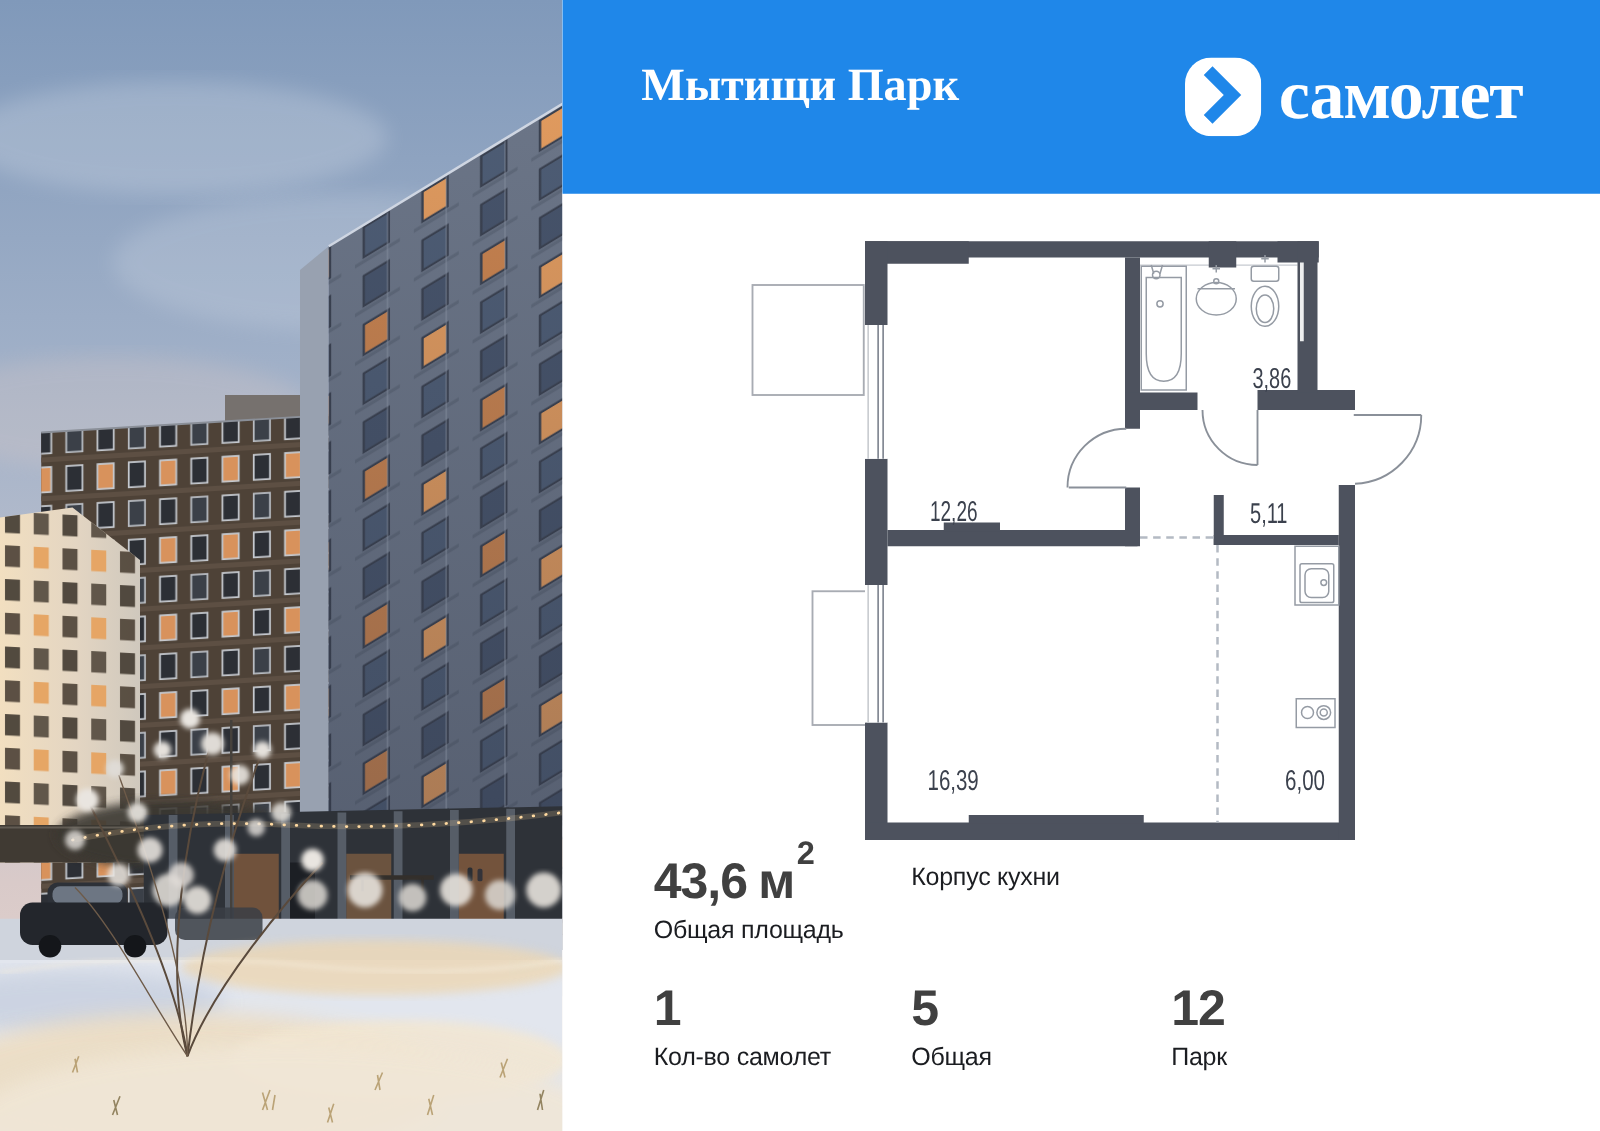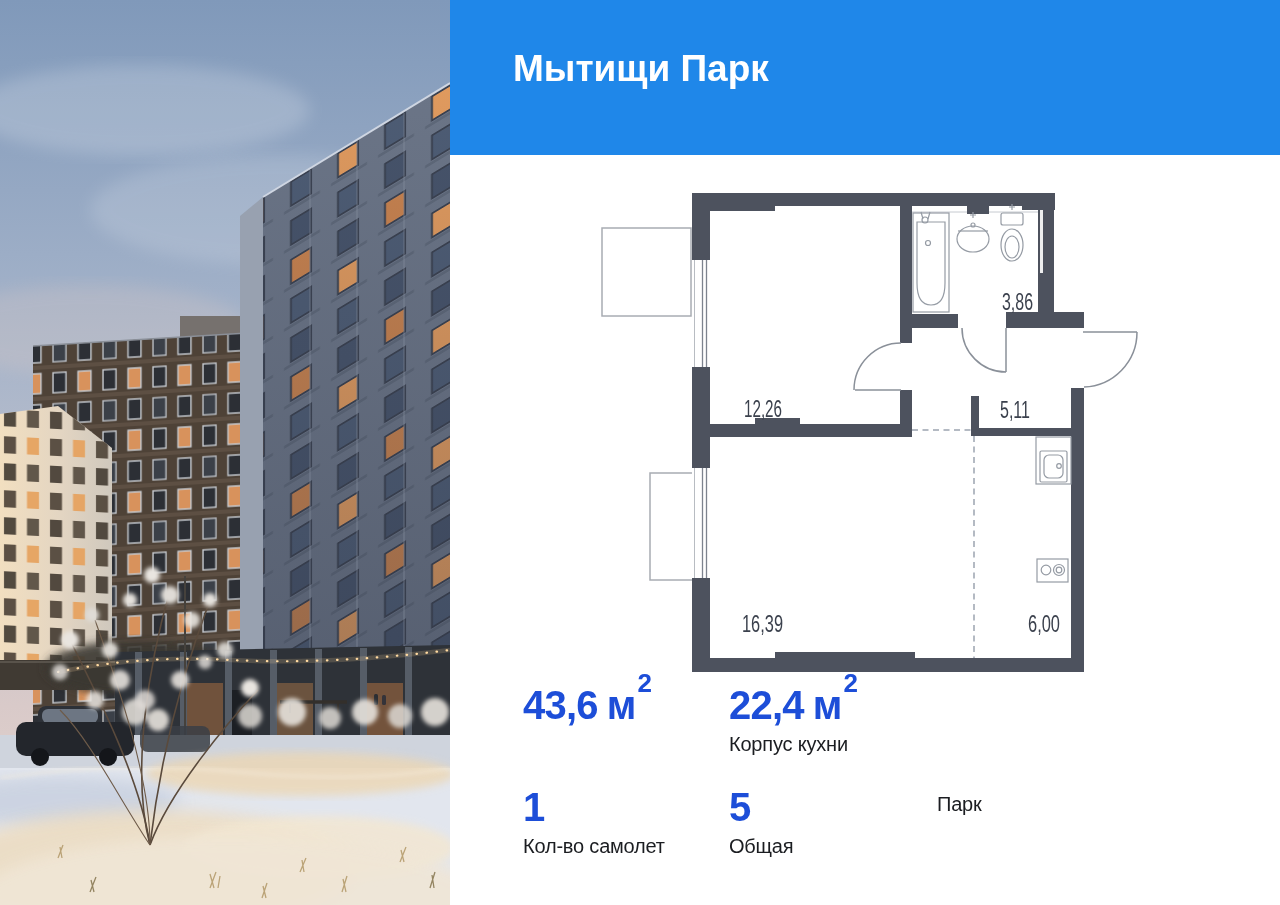--- a/index.html
+++ b/index.html
@@ -2,32 +2,32 @@
 <html><head>
 <meta charset="utf-8">
 <style>
   html,body{margin:0;padding:0;background:#fff;}
   .page{position:relative;width:1280px;height:905px;overflow:hidden;background:#fff;
         font-family:"Liberation Sans",sans-serif;}
   
   .photo{position:absolute;left:0;top:0;width:450px;height:905px;}
   
   .right{position:absolute;left:450px;top:0;width:830px;height:905px;background:#fff;}
-  .hdr{position:absolute;left:0;top:0;width:830px;height:155px;background:#1f87e9;}
+  .hdr{position:absolute;left:0;top:0;width:830px;height:155px;background:#1f87e9;font-family:Liberation Serif, serif;}
   .hdr-title{position:absolute;left:63px;top:50px;font-size:37px;font-weight:700;color:#fff;
              line-height:1;white-space:nowrap;}
   .brand{position:absolute;right:62px;top:0;height:155px;display:flex;align-items:center;gap:14px;}
   .brand-word{font-size:56px;font-weight:700;color:#fff;letter-spacing:-1px;line-height:1;margin-top:-4px;}
   .plan{position:absolute;left:110px;top:175px;width:620px;height:525px;}
   .plan svg{display:block;}
   
   .stats-row{position:absolute;left:73px;display:grid;grid-template-columns:206px 208px 220px;}
   .r1{top:684px;}
   .r2{top:786px;}
-  .stat-num{font-size:40px;font-weight:700;color:#1d4ed8;letter-spacing:-0.8px;line-height:42px;white-space:nowrap;}
+  .stat-num{font-size:40px;font-weight:700;color:#404040;letter-spacing:-0.8px;line-height:42px;white-space:nowrap;}
   .stat-num .unit{margin-left:9px;}
   .stat-num sup{font-size:26px;position:relative;top:-13px;margin-left:2px;line-height:0;}
   .stat-label{margin-top:6px;font-size:20px;color:#1b1d21;letter-spacing:-0.2px;line-height:1.2;white-space:nowrap;}
   .plan-label{font-size:23px;fill:#3b414d;font-weight:400;}
 </style>
 </head>
 <body>
 
 <div class="page">
 
@@ -230,20 +230,27 @@
         <path d="M90,892 l6,-15 M94,892 l-3,-12" fill="none" stroke="#8a7a55"></path>
         <path d="M58,858 l5,-13 M62,858 l-2,-11" fill="none"></path>
       </g>
     </svg>
   </div>
 
   <div class="right">
 
     <div class="hdr">
       <div class="hdr-title">Мытищи Парк</div>
+      <div class="brand">
+        <svg width="61" height="63" viewBox="0 0 61 63">
+          <rect x="0" y="0" width="61" height="63" rx="21" fill="#ffffff"></rect>
+          <polygon points="15,14 22,7 45,30 22,53 15,46 31,30" fill="#1f87e9"></polygon>
+        </svg>
+        <span class="brand-word">самолет</span>
+      </div>
     </div>
 
     <div class="plan">
       <svg width="620" height="525" viewBox="560 175 620 525" xmlns="http://www.w3.org/2000/svg">
 
         <g fill="none" stroke="#a8acb3" stroke-width="1.5">
           <rect x="602" y="228" width="89" height="88"></rect>
           <rect x="650" y="473" width="43" height="107"></rect>
         </g>
 
@@ -336,35 +343,36 @@
           <text class="plan-label" x="1000" y="418" textLength="30" lengthAdjust="spacingAndGlyphs">5,11</text>
           <text class="plan-label" x="742" y="632" textLength="41" lengthAdjust="spacingAndGlyphs">16,39</text>
           <text class="plan-label" x="1028" y="632" textLength="32" lengthAdjust="spacingAndGlyphs">6,00</text>
         </g>
       </svg>
     </div>
 
     <div class="stats-row r1">
       <div>
         <div class="stat-num"><span>43,6</span><span class="unit">м</span><sup>2</sup></div>
-      </div>
-      <div>
-        <div class="stat-num"><span>22,4</span><span class="unit">м</span><sup>2</sup></div>
+        <div class="stat-label">Общая площадь</div>
+      </div>
+      <div>
         <div class="stat-label">Корпус кухни</div>
       </div>
     </div>
 
     <div class="stats-row r2">
       <div>
         <div class="stat-num">1</div>
         <div class="stat-label">Кол-во самолет</div>
       </div>
       <div>
         <div class="stat-num">5</div>
         <div class="stat-label">Общая</div>
       </div>
       <div>
+        <div class="stat-num">12</div>
         <div class="stat-label">Парк</div>
       </div>
     </div>
 
   </div>
 </div>
 
 </body></html>

